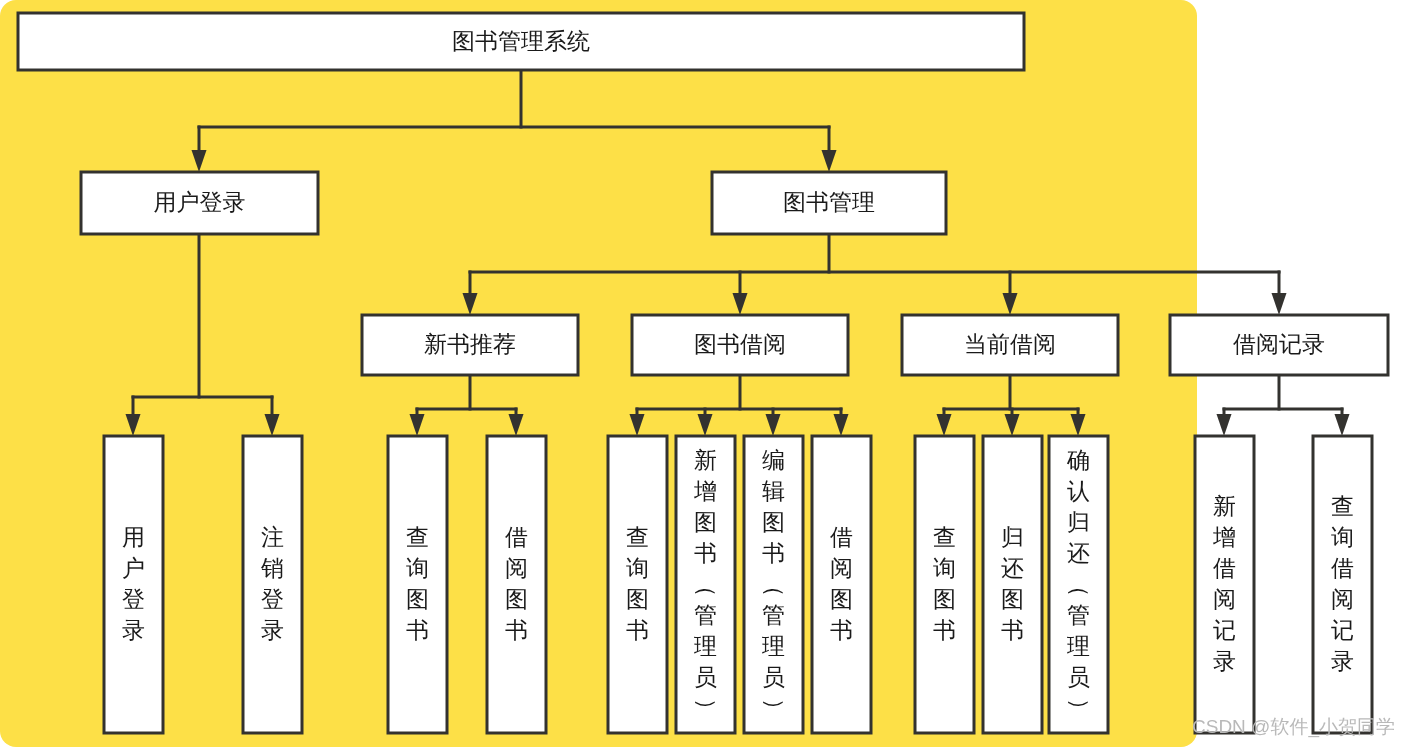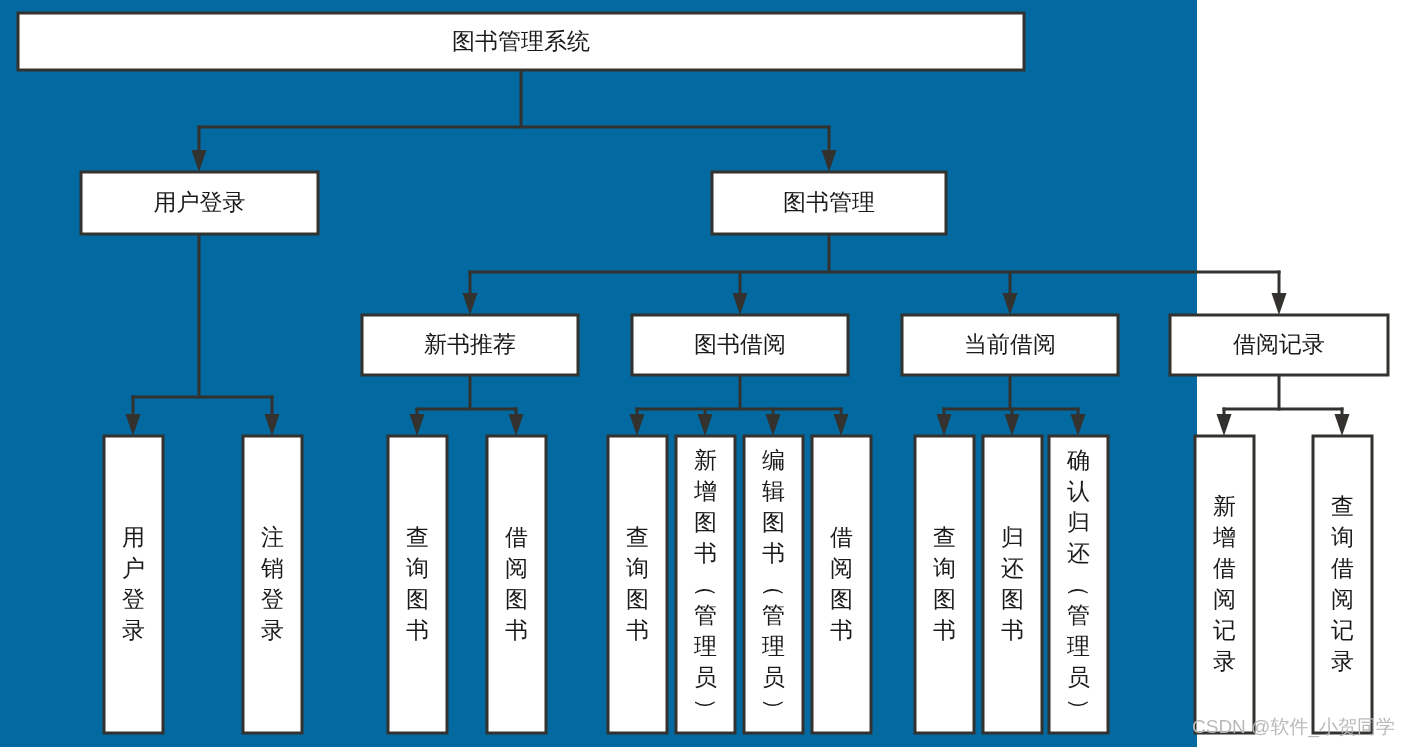--- a/index.html
+++ b/index.html
@@ -10,21 +10,22 @@
   body {
     width: 1405px;
     height: 747px;
     font-family: "Liberation Sans", "DejaVu Sans", sans-serif;
     overflow: hidden;
   }
   #diagram-root {
     position: relative;
     width: 1197px;
     height: 747px;
-    background: #0369a1;
+    background: #fde047;
+    border-radius: 16px;
   }
   svg#diagram-svg {
     position: absolute;
     left: 0;
     top: 0;
     width: 1405px;
     height: 747px;
   }
   .node-rect {
     fill: #ffffff;

